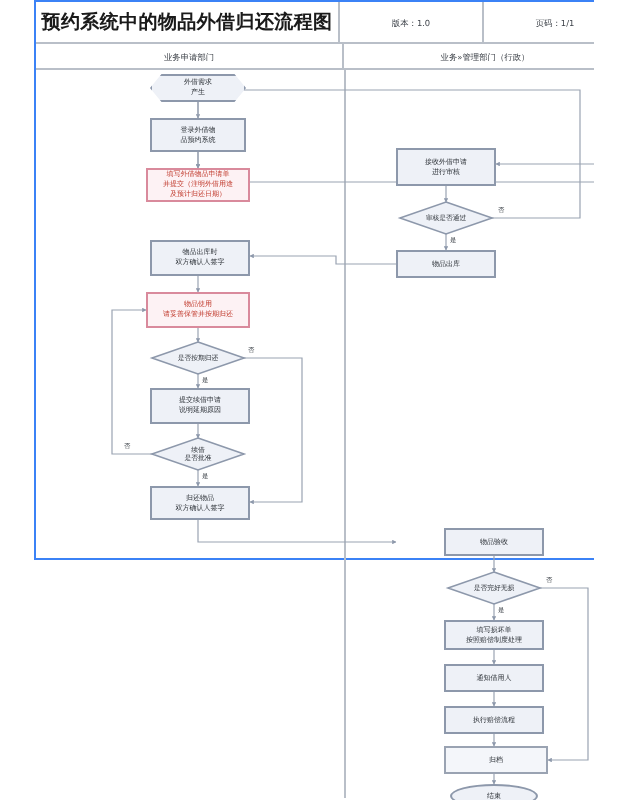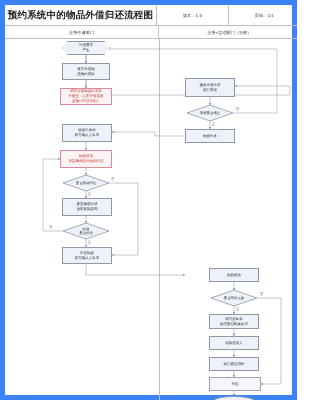--- a/index.html
+++ b/index.html
@@ -1,21 +1,21 @@
 <!DOCTYPE html>
 <html><head>
 <meta charset="utf-8">
 <style>
   html,body{margin:0;padding:0;background:#ffffff;}
   body{
     width:297px;height:400px;overflow:hidden;
     font-family:"DejaVu Sans","Liberation Sans",sans-serif;
     color:#1a1a1a;
   }
-  #page{position:relative;width:297px;height:400px;box-sizing:border-box;border:5px solid #3b82f6;background:#fff;}
+  #page{position:relative;width:297px;height:280px;box-sizing:border-box;border:1px solid #3b82f6;background:#fff;margin-left:17px;}
 
   
   .hdr{position:absolute;left:0;top:0;width:295px;height:21px;display:flex;border-bottom:1px solid #b9bfc8;box-sizing:border-box;}
   .hdr-title{flex:0 0 152px;display:flex;align-items:center;justify-content:center;border-right:1px solid #b9bfc8;box-sizing:border-box;}
   .hdr-title span{font-size:9.5px;font-weight:bold;letter-spacing:.2px;white-space:nowrap;}
   .hdr-cell{flex:1;display:flex;align-items:center;justify-content:center;border-right:1px solid #b9bfc8;box-sizing:border-box;}
   .hdr-cell:last-child{border-right:none;}
   .hdr-cell span{font-size:4.2px;color:#3a3f46;white-space:nowrap;}
 
   

